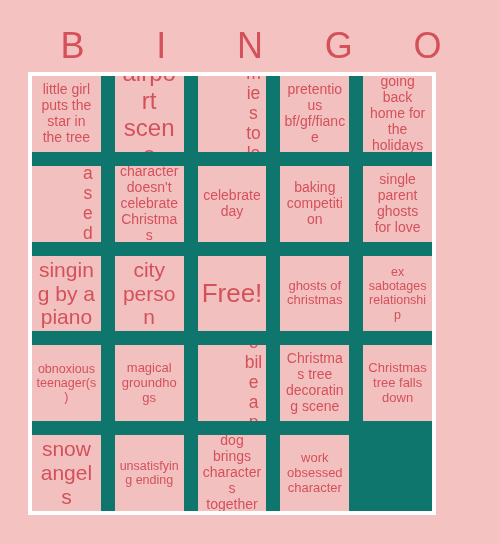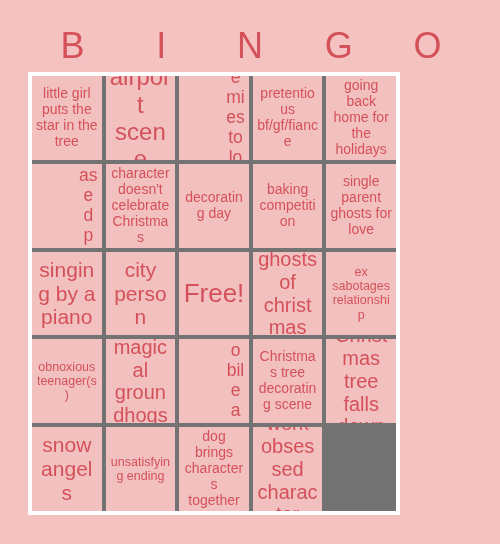--- a/index.html
+++ b/index.html
@@ -40,48 +40,48 @@
     font-weight: 400;
     letter-spacing: 0;
     font-family: "Liberation Sans", sans-serif;
   }
 
   
   #bingo-grid {
     position: absolute;
     left: 28px;
     top: 72px;
-    width: 372px;
+    width: 408px;
     height: 443px;
     display: grid;
     grid-template-columns: repeat(5, 1fr);
     grid-template-rows: repeat(5, 1fr);
-    gap: 4px;
-    background: #737373;
+    gap: 14px;
+    background: #0f766e;
     border: 4px solid #ffffff;
     box-sizing: border-box;
   }
   .bingo-cell {
     background: #f3c0c0;
     color: #d4515a;
     display: flex;
     align-items: center;
     justify-content: center;
     text-align: center;
     padding: 3px 4px;
     box-sizing: border-box;
     overflow: hidden;
     line-height: 1.14;
     word-break: break-word;
     hyphens: none;
   }
   
   .fs-xs  { font-size: 12.5px; }
   .fs-s   { font-size: 14px; }
-  .fs-m   { font-size: 20px; }
+  .fs-m   { font-size: 13px; }
   .fs-l   { font-size: 17.5px; padding-left: 47px; }
   .fs-xl  { font-size: 21px; }
   .fs-xxl { font-size: 24px; }
   .fs-free { font-size: 26px; }
 </style>
 </head>
 <body>
 
 <div id="card-root">
 
@@ -94,21 +94,21 @@
   </div>
 
   <div id="bingo-grid">
       <div class="bingo-cell fs-s">little girl puts the star in the tree</div>
       <div class="bingo-cell fs-xxl">airport scene</div>
       <div class="bingo-cell fs-l">enemies to lovers</div>
       <div class="bingo-cell fs-s">pretentious bf/gf/fiance</div>
       <div class="bingo-cell fs-s">going back home for the holidays</div>
       <div class="bingo-cell fs-l">deceased parent</div>
       <div class="bingo-cell fs-s">character doesn't celebrate Christmas</div>
-      <div class="bingo-cell fs-s">decorating day</div>
+      <div class="bingo-cell fs-s">celebrate day</div>
       <div class="bingo-cell fs-s">baking competition</div>
       <div class="bingo-cell fs-s">single parent ghosts for love</div>
       <div class="bingo-cell fs-xl">singing by a piano</div>
       <div class="bingo-cell fs-xl">city person</div>
       <div class="bingo-cell fs-free">Free!</div>
       <div class="bingo-cell fs-m">ghosts of christmas</div>
       <div class="bingo-cell fs-xs">ex sabotages relationship</div>
       <div class="bingo-cell fs-xs">obnoxious teenager(s)</div>
       <div class="bingo-cell fs-m">magical groundhogs</div>
       <div class="bingo-cell fs-l">weird mobile app ads</div>

